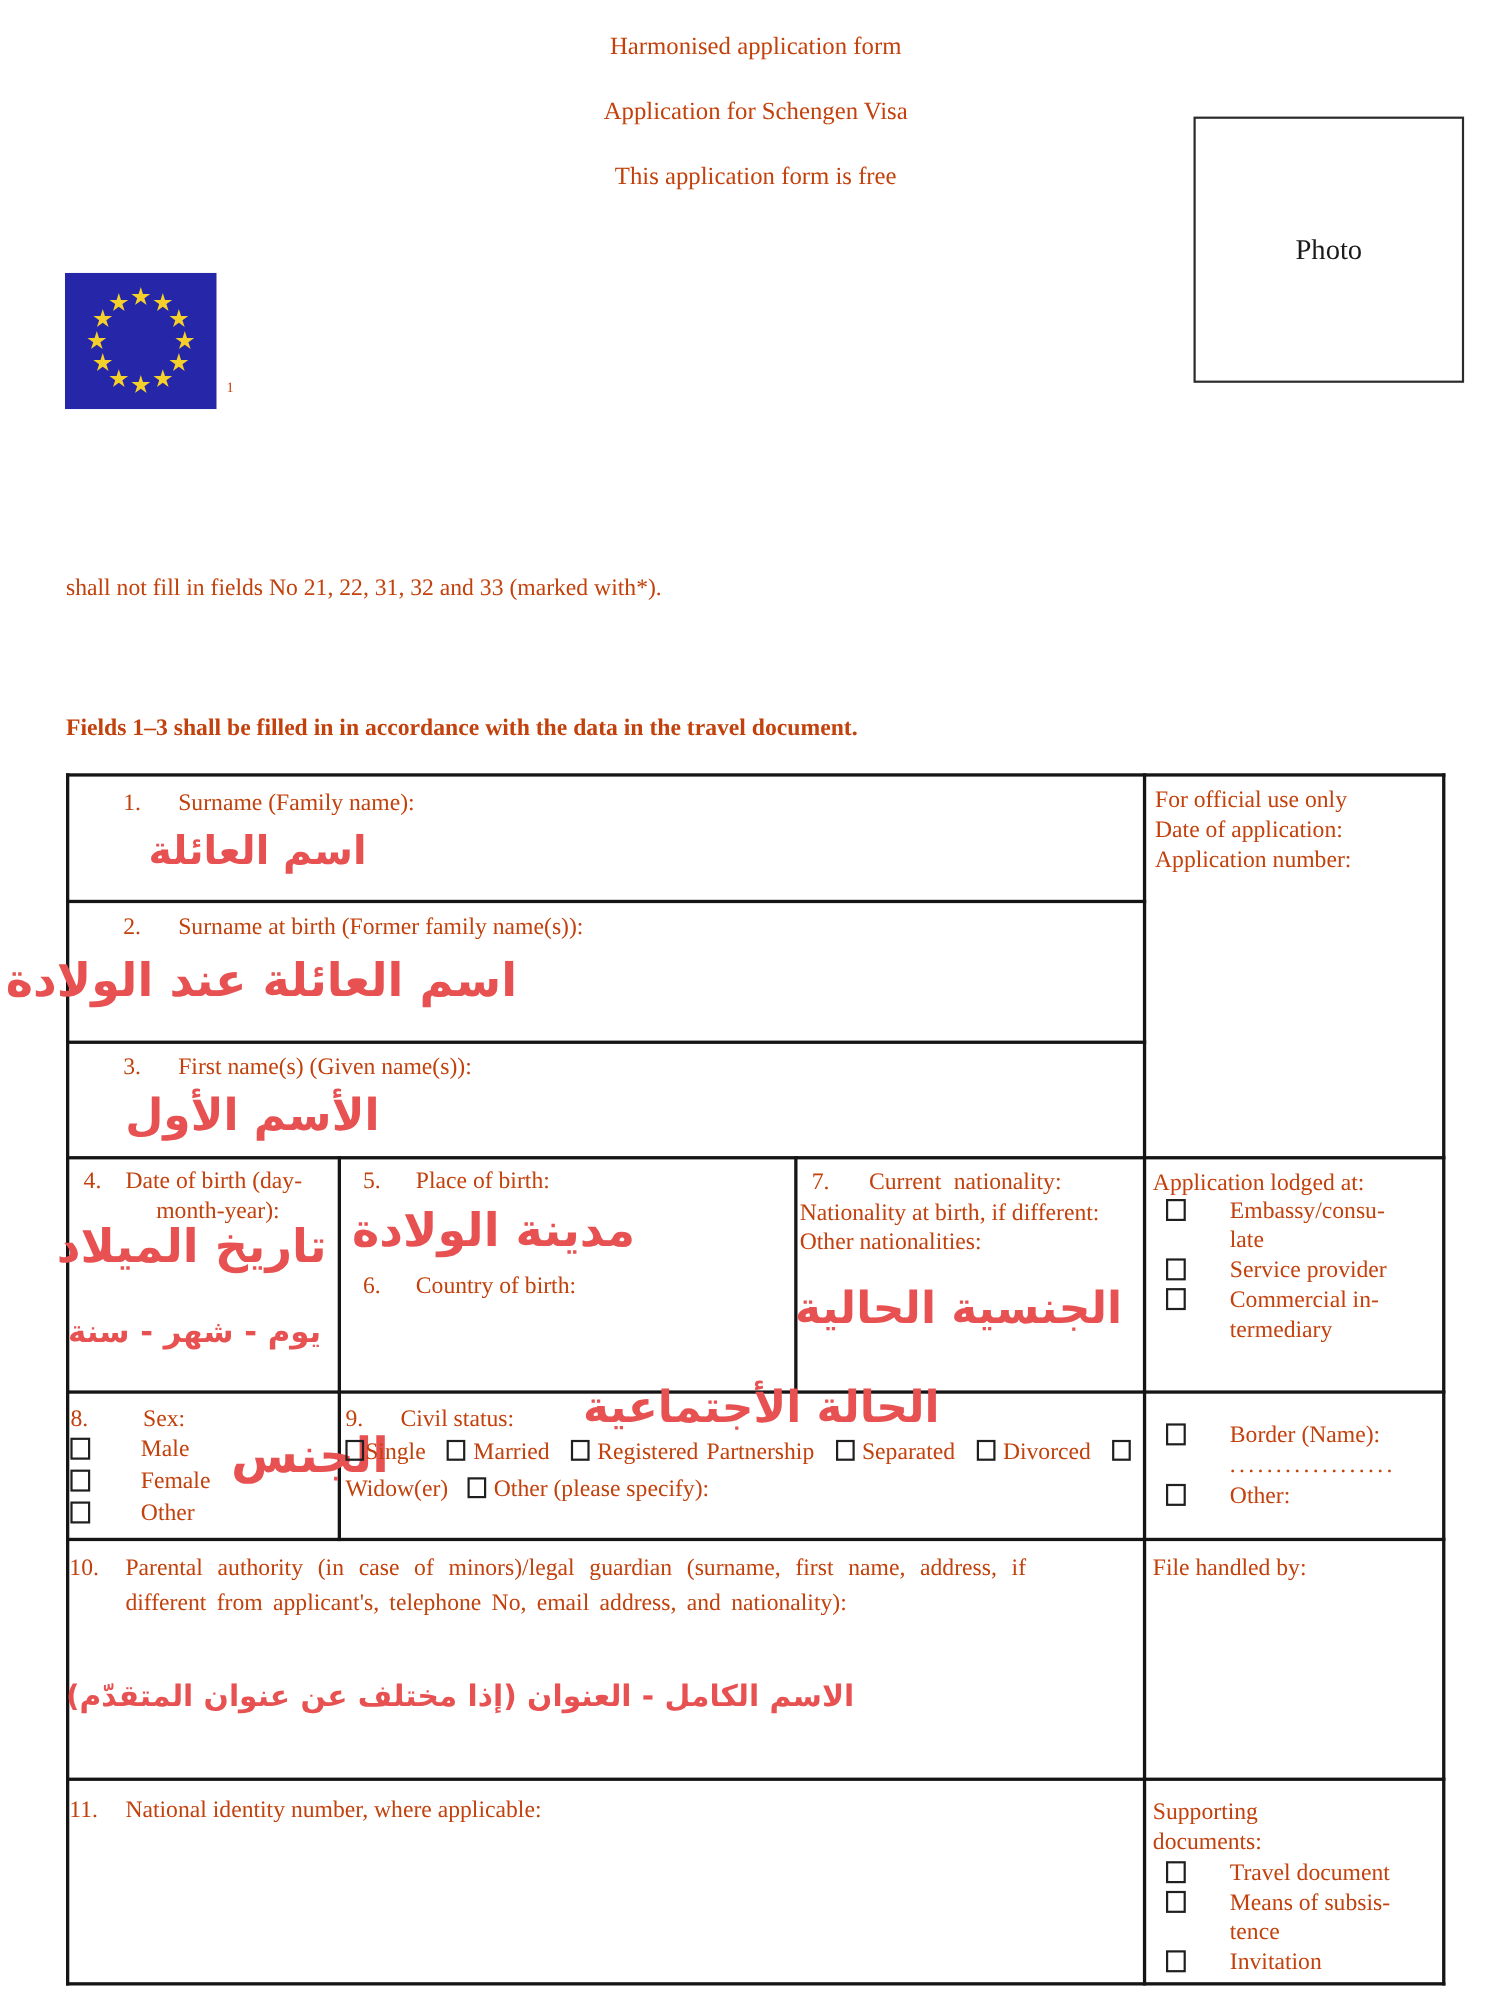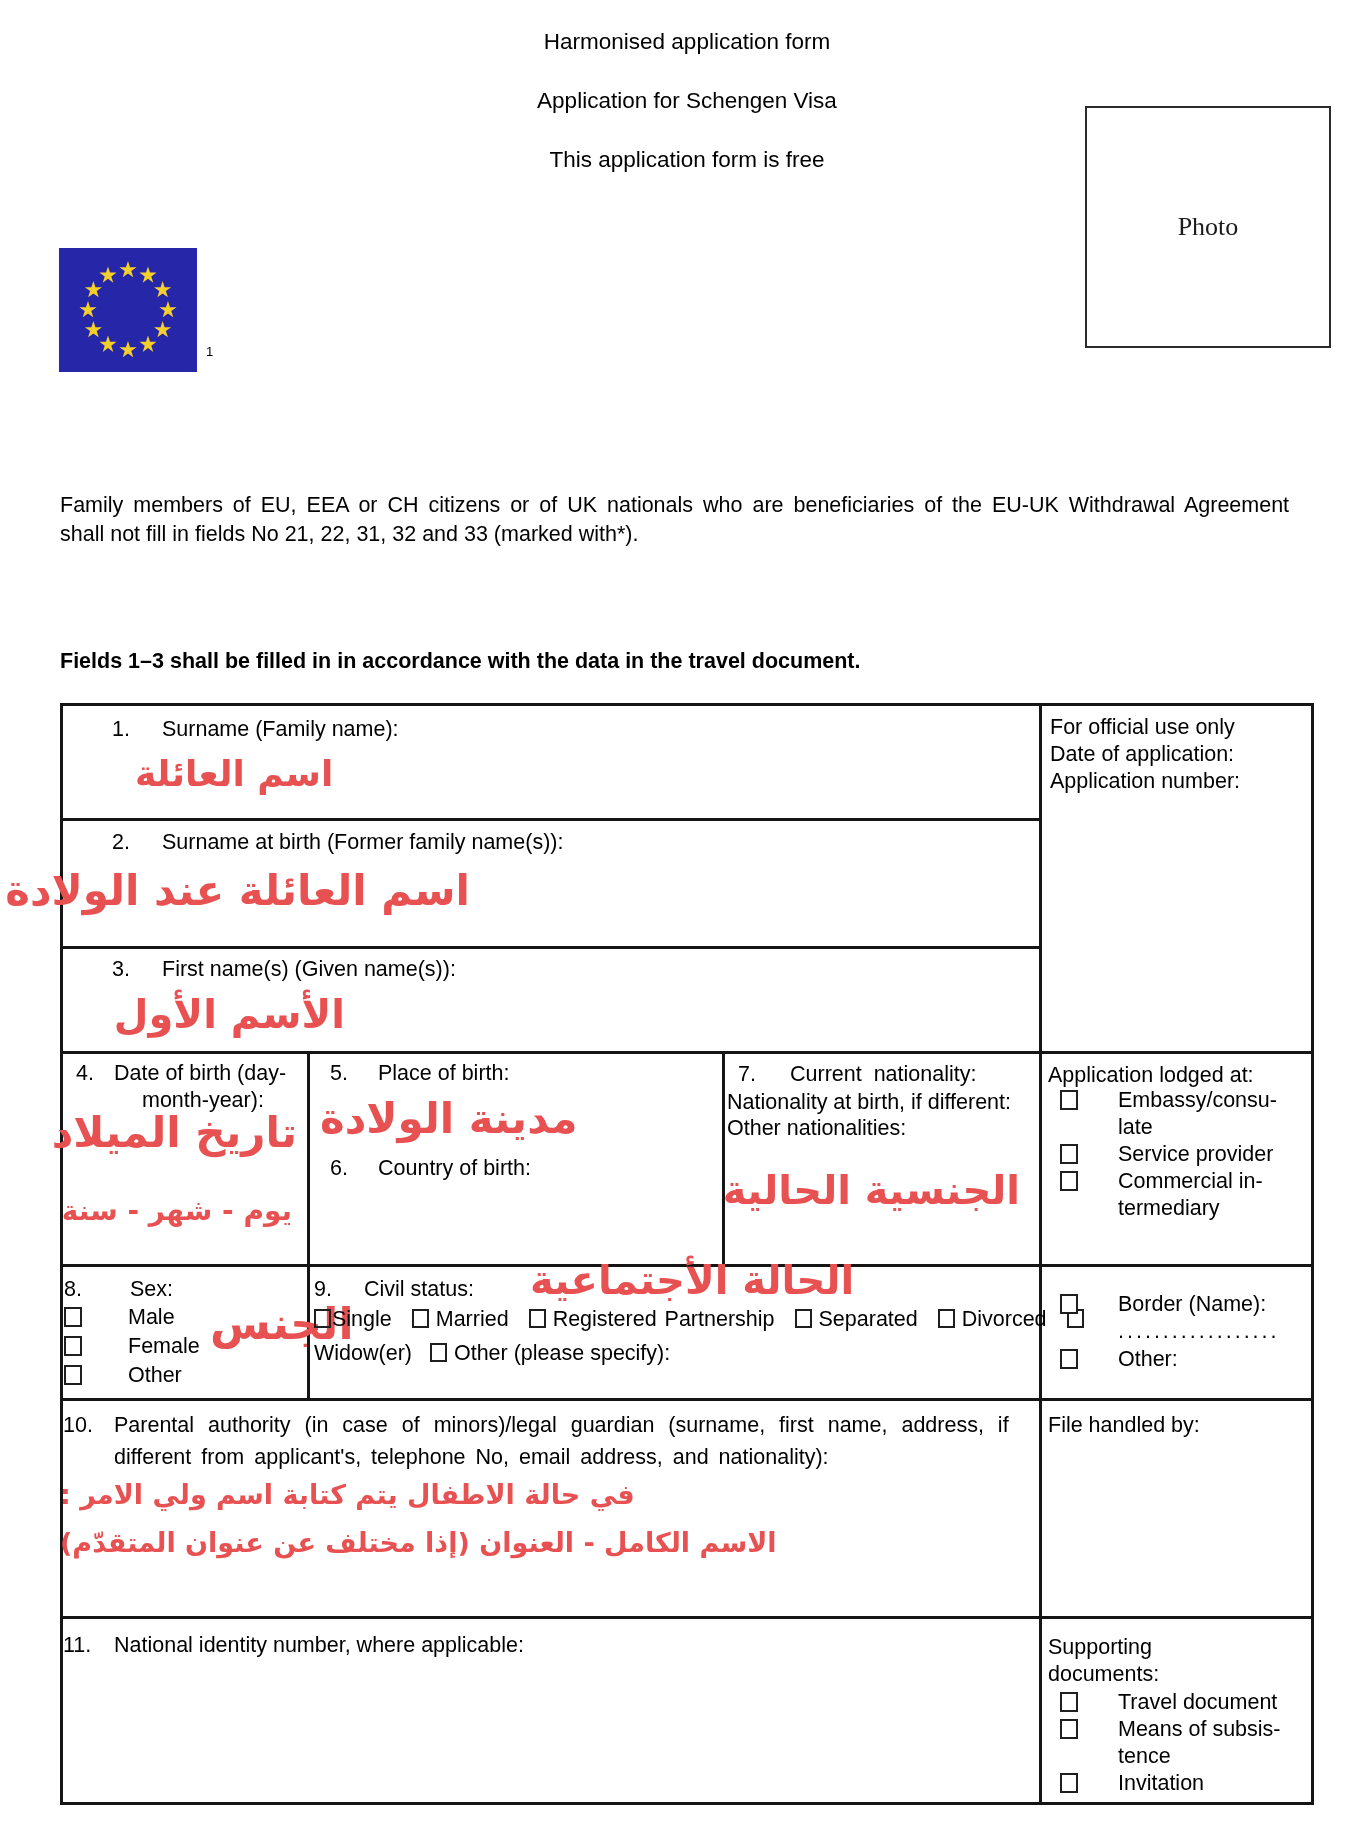--- a/index.html
+++ b/index.html
@@ -1,19 +1,19 @@
 <!DOCTYPE html>
 <html style="--red: #e85151;"><head>
 <meta charset="utf-8">
 <style>
   html,body{margin:0;padding:0;background:#ffffff;}
   #page{position:relative;width:1362px;height:1821px;background:#ffffff;overflow:hidden;
         font-family:"Liberation Serif","DejaVu Serif",serif;color:#1b1b1b;}
-  .t{position:absolute;font-family:Liberation Sans, sans-serif;
-     font-size:21.5px;color:#000000;white-space:nowrap;line-height:1.25;}
+  .t{position:absolute;font-family:Liberation Serif, serif;
+     font-size:21.5px;color:#c2410c;white-space:nowrap;line-height:1.25;}
   .b{font-weight:bold;}
   .title{font-size:22.5px;left:60px;width:1254px;text-align:center;}
   .ar{position:absolute;font-family:"DejaVu Sans",sans-serif;font-weight:bold;
       color:var(--red,#e85151);direction:rtl;text-align:left;white-space:nowrap;line-height:1.1;}
   .hl,.vl{position:absolute;background:#151515;}
   .cbx{position:absolute;width:14px;height:16px;border:2px solid #1f1f1f;background:#fff;}
   .cb9{display:inline-block;width:13px;height:15px;border:2px solid #1f1f1f;
        vertical-align:-2px;margin:0 7px 0 12px;}
   .cb9.first{margin:0 1px 0 0;}
   .cb9.tail{margin-left:12px;margin-right:0;}
@@ -53,21 +53,20 @@
       <use href="#star" x="69" y="102"></use>
       <use href="#star" x="49" y="96.6"></use>
       <use href="#star" x="34.4" y="82"></use>
       <use href="#star" x="29" y="62"></use>
       <use href="#star" x="34.4" y="42"></use>
       <use href="#star" x="49" y="27.4"></use>
     </svg>
   </div>
   <div class="t" style="left:206px;top:344px;font-size:13px">1</div>
 
-  <div class="t ws4" style="left:60px;top:492px">Family members of EU, EEA or CH citizens or of UK nationals who are beneficiaries of the EU-UK Withdrawal Agreement</div>
   <div class="t" style="left:60px;top:521px">shall not fill in fields No 21, 22, 31, 32 and 33 (marked with*).</div>
   <div class="t b" style="left:60px;top:648px">Fields 1–3 shall be filled in in accordance with the data in the travel document.</div>
 
   <div class="hl" style="left:60px;top:703px;width:1254px;height:3px"></div>
   <div class="hl" style="left:60px;top:818px;width:982px;height:3px"></div>
   <div class="hl" style="left:60px;top:946px;width:982px;height:3px"></div>
   <div class="hl" style="left:60px;top:1051px;width:1254px;height:3px"></div>
   <div class="hl" style="left:60px;top:1264px;width:1254px;height:3px"></div>
   <div class="hl" style="left:60px;top:1398px;width:1254px;height:3px"></div>
   <div class="hl" style="left:60px;top:1616px;width:1254px;height:3px"></div>
@@ -130,21 +129,20 @@
     <span class="cb9 tail"></span>
   </div>
   <div class="t" style="left:314px;top:1340px">
     <span>Widow(er)</span>
     <span class="cb9"></span><span>Other (please specify):</span>
   </div>
 
   <div class="t" style="left:63px;top:1412px">10.</div>
   <div class="t ws8" style="left:114px;top:1412px">Parental authority (in case of minors)/legal guardian (surname, first name, address, if</div>
   <div class="t ws4" style="left:114px;top:1444px">different from applicant's, telephone No, email address, and nationality):</div>
-  <div class="ar" style="left:60px;top:1480px;width:980px;font-size:27px;font-weight:bold">في حالة الاطفال يتم كتابة اسم ولي الامر :</div>
   <div class="ar" style="left:60px;top:1528px;width:980px;font-size:27px;font-weight:bold">الاسم الكامل - العنوان (إذا مختلف عن عنوان المتقدّم)</div>
 
   <div class="t" style="left:63px;top:1632px">11.</div>
   <div class="t" style="left:114px;top:1632px">National identity number, where applicable:</div>
 
   <div class="t" style="left:1050px;top:714px">For official use only</div>
   <div class="t" style="left:1050px;top:741px">Date of application:</div>
   <div class="t" style="left:1050px;top:768px">Application number:</div>
 
   <div class="t" style="left:1048px;top:1062px">Application lodged at:</div>

